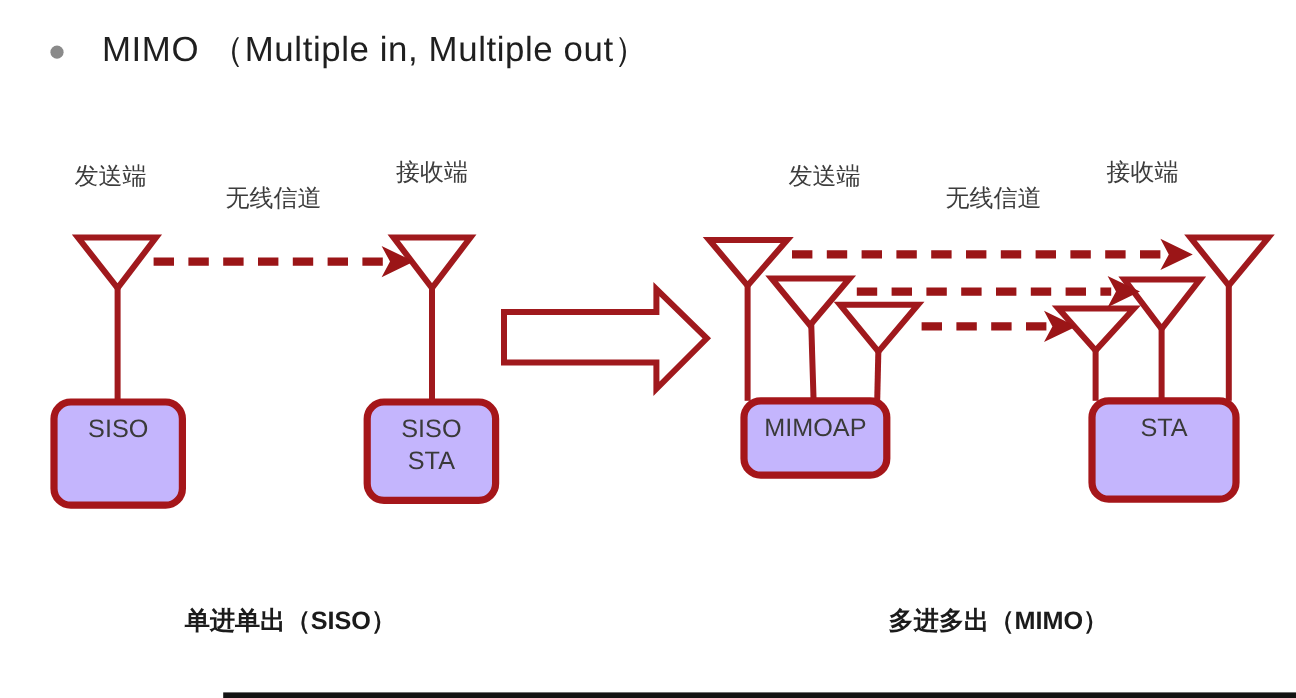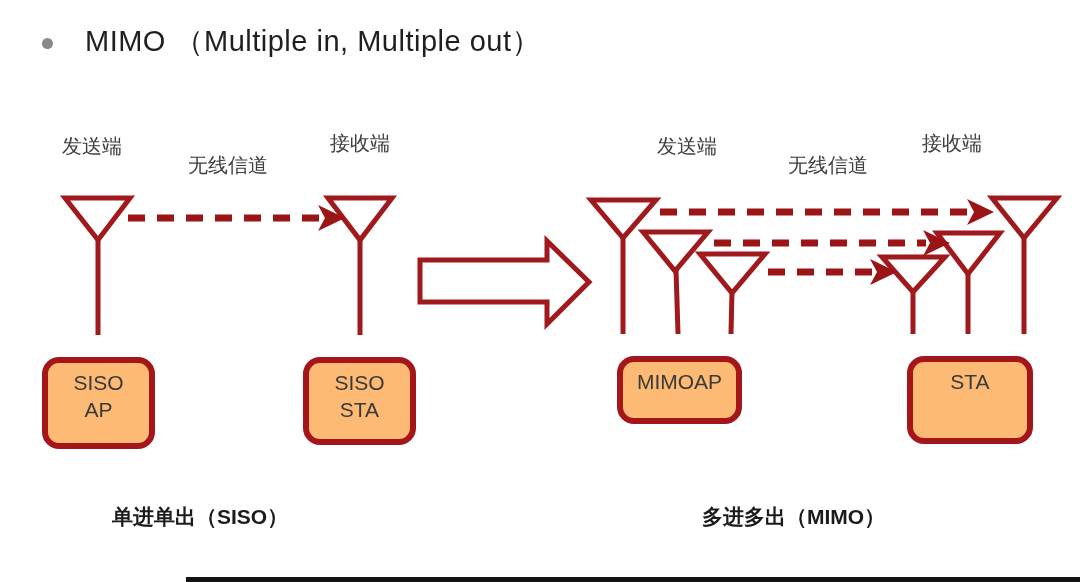--- a/index.html
+++ b/index.html
@@ -16,30 +16,30 @@
   .lbl-siso-tx{left:62px;top:133px;}
   .lbl-siso-ch{left:188px;top:152px;}
   .lbl-siso-rx{left:330px;top:130px;}
   .lbl-mimo-tx{left:657px;top:133px;}
   .lbl-mimo-ch{left:788px;top:152px;}
   .lbl-mimo-rx{left:922px;top:130px;}
   
   svg.layer{position:absolute;left:0;top:0;width:1080px;height:582px;}
   
   .devbox{
-    position:absolute;box-sizing:border-box;background:#fdba74;
+    position:absolute;box-sizing:border-box;background:#c4b5fd;
     border:6px solid #A5161A;border-radius:17px;
-    text-align:center;font-size:21px;line-height:27px;color:#3a3a3a;padding-top:6px;margin-top:25px;
+    text-align:center;font-size:21px;line-height:27px;color:#3a3a3a;padding-top:6px;
   }
   .box-siso-ap{left:42px;top:332px;width:113px;height:92px;}
   .box-siso-sta{left:303px;top:332px;width:113px;height:88px;}
   .box-mimo-ap{left:617px;top:331px;width:125px;height:68px;}
   .box-mimo-sta{left:907px;top:331px;width:126px;height:88px;}
   
-  .caption{position:absolute;top:503px;width:260px;font-size:21px;font-weight:bold;color:#1b1b1b;white-space:nowrap;}
+  .caption{position:absolute;top:503px;width:260px;text-align:center;font-size:21px;font-weight:bold;color:#1b1b1b;white-space:nowrap;}
   .cap-siso{left:112px;}
   .cap-mimo{left:702px;}
   
   .bottom-bar{position:absolute;left:186px;right:0;bottom:0;height:5px;background:#131313;}
   
   .red-stroke{stroke:#A0191D;fill:#ffffff;}
   .red-line{stroke:#A0191D;fill:none;}
   .red-dash{stroke:#9B1517;fill:none;stroke-dasharray:17 12;}
   .red-fill{fill:#9B1517;stroke:none;}
 </style>
@@ -114,21 +114,20 @@
 
   <div class="dlabel lbl-siso-tx">发送端</div>
   <div class="dlabel lbl-siso-ch">无线信道</div>
   <div class="dlabel lbl-siso-rx">接收端</div>
   <div class="dlabel lbl-mimo-tx">发送端</div>
   <div class="dlabel lbl-mimo-ch">无线信道</div>
   <div class="dlabel lbl-mimo-rx">接收端</div>
 
   <div class="devbox box-siso-ap">
     <div>SISO</div>
-    <div>AP</div>
   </div>
   <div class="devbox box-siso-sta">
     <div>SISO</div>
     <div>STA</div>
   </div>
   <div class="devbox box-mimo-ap">
     <div>MIMOAP</div>
     <div></div>
   </div>
   <div class="devbox box-mimo-sta">

